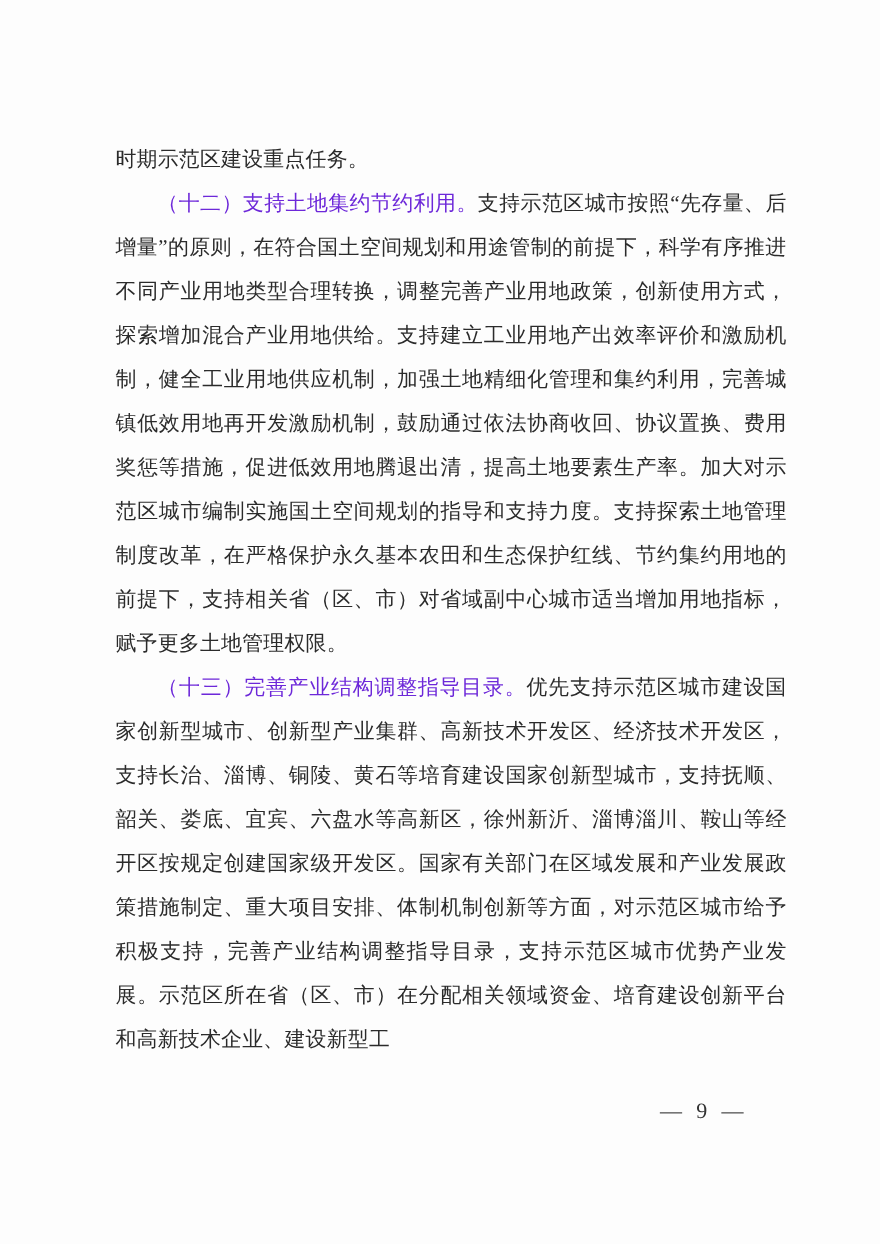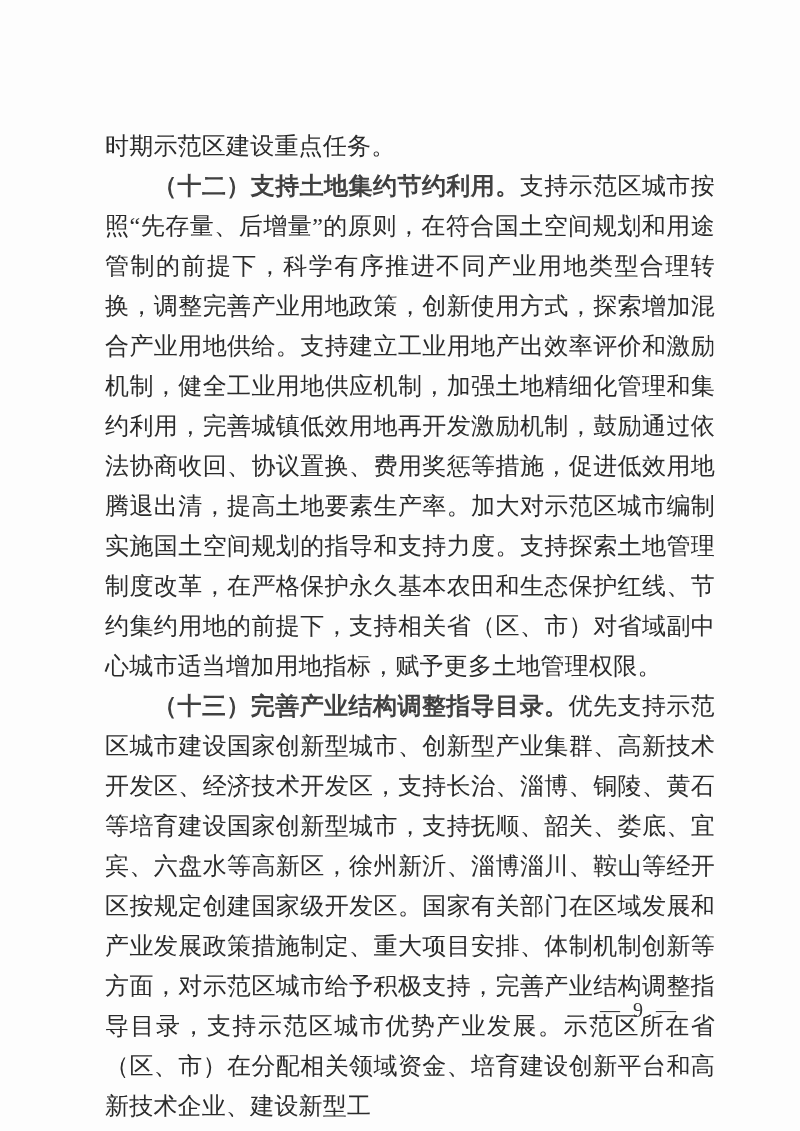--- a/index.html
+++ b/index.html
@@ -16,36 +16,36 @@
     box-shadow: 0 0 4px rgba(0,0,0,0.15);
     overflow: hidden;
     font-family: "Liberation Serif", "DejaVu Serif", serif;
     color: #2b2b2b;
   }
   .content {
     position: absolute;
     top: 126px;
     left: 105px;
     width: 610px;
-    font-size: 24px;
+    font-size: 19px;
     line-height: 40px;
     text-align: justify;
     text-justify: inter-character;
     letter-spacing: 0.2px;
   }
   .para {
     margin: 0;
     padding: 0;
   }
   .para.indent {
     text-indent: 2em;
   }
   .lead {
-    font-weight: bold;
-    color: #404040;
+    font-weight: normal;
+    color: #6d28d9;
   }
   .pagenum {
     position: absolute;
     top: 999px;
     right: 120px;
     font-size: 20px;
     letter-spacing: 4px;
     color: #333;
     white-space: nowrap;
   }

